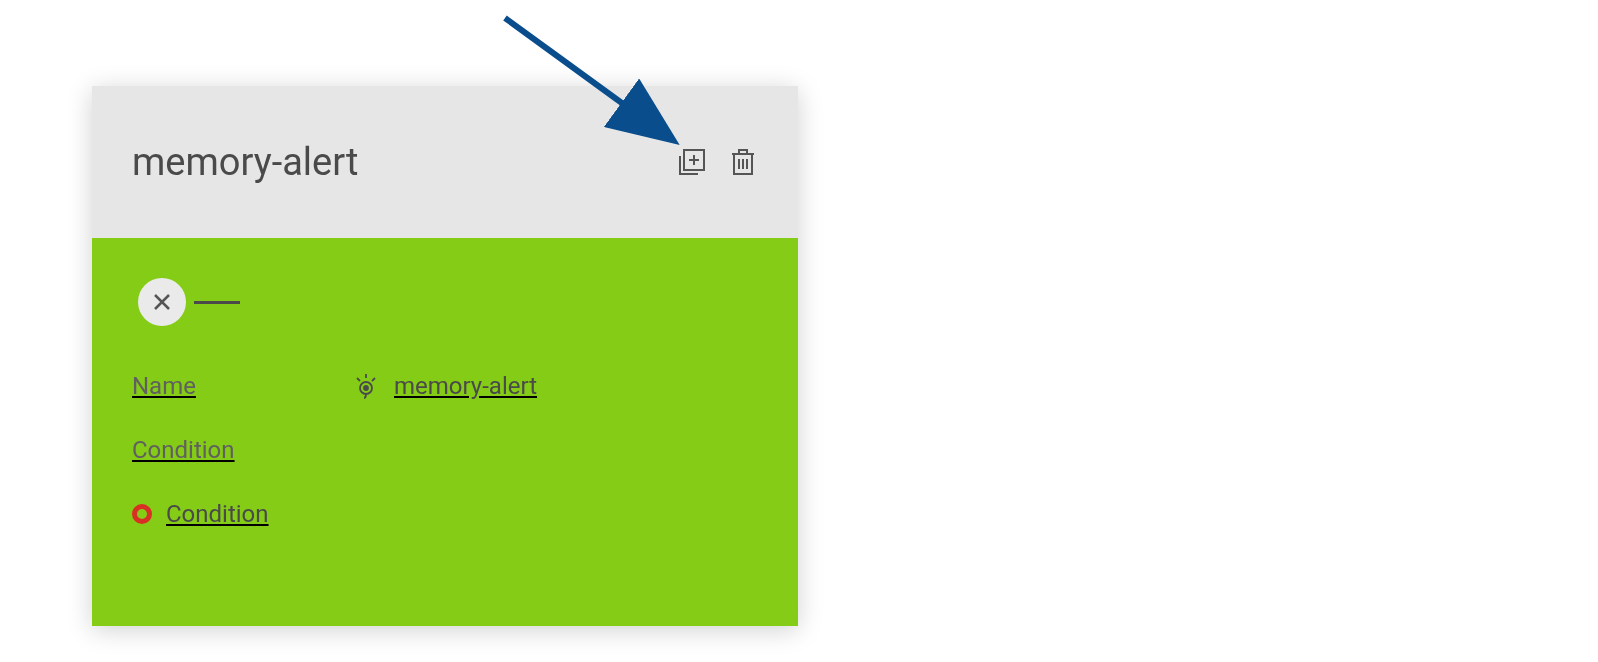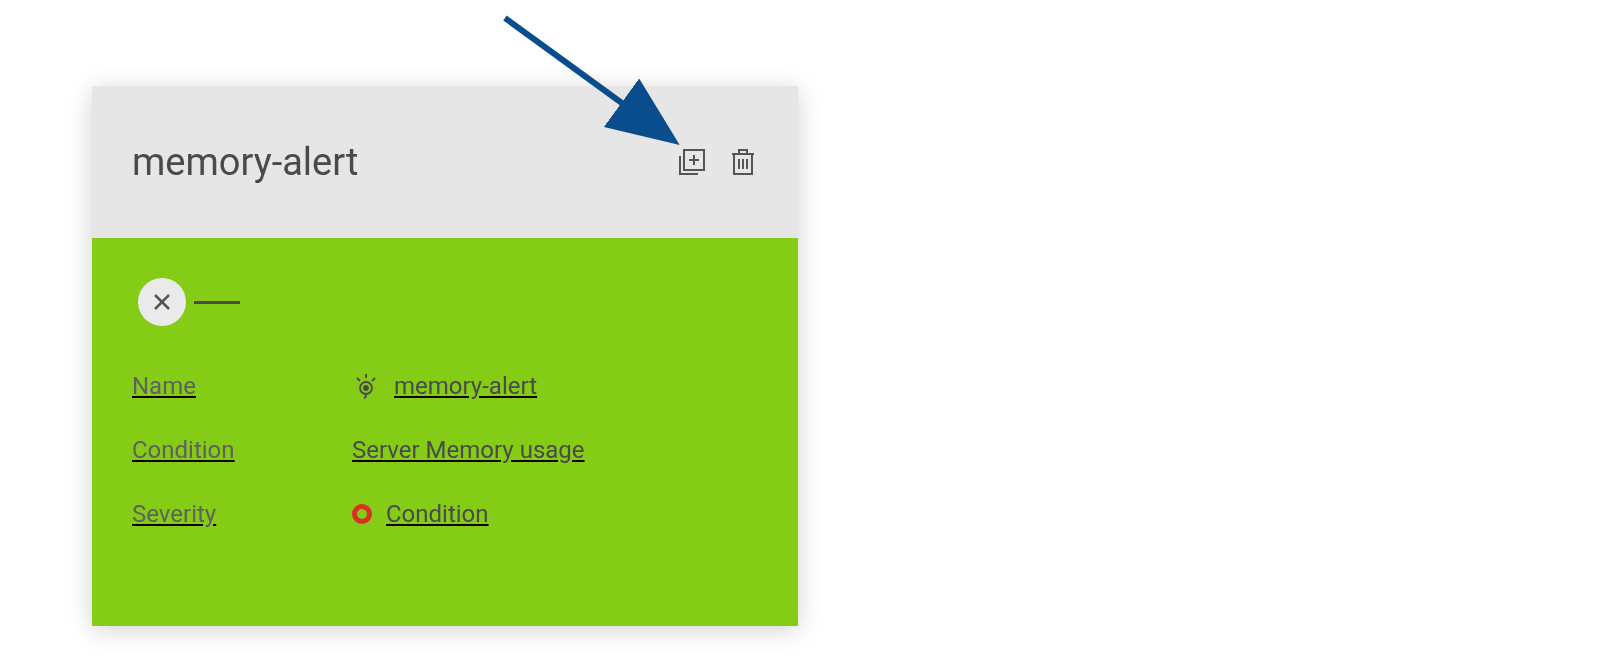--- a/index.html
+++ b/index.html
@@ -160,27 +160,23 @@
             <path d="M14 22 Q14 26 12 26"></path>
           </svg>
         </span>
         <span>memory-alert</span>
       </div>
     </div>
 
 
     <div class="detail-row">
       <div class="detail-label">Condition</div>
-      <div class="detail-value">
-        <span>Server Memory usage</span>
-      </div>
     </div>
 
     <div class="detail-row">
-      <div class="detail-label">Severity</div>
       <div class="detail-value">
         <span class="severity-dot"></span>
         <span>Condition</span>
       </div>
     </div>
   </div>
 </div>
 
 <svg class="arrow-annotation" width="220" height="160" viewBox="0 0 220 160">
   <defs>

